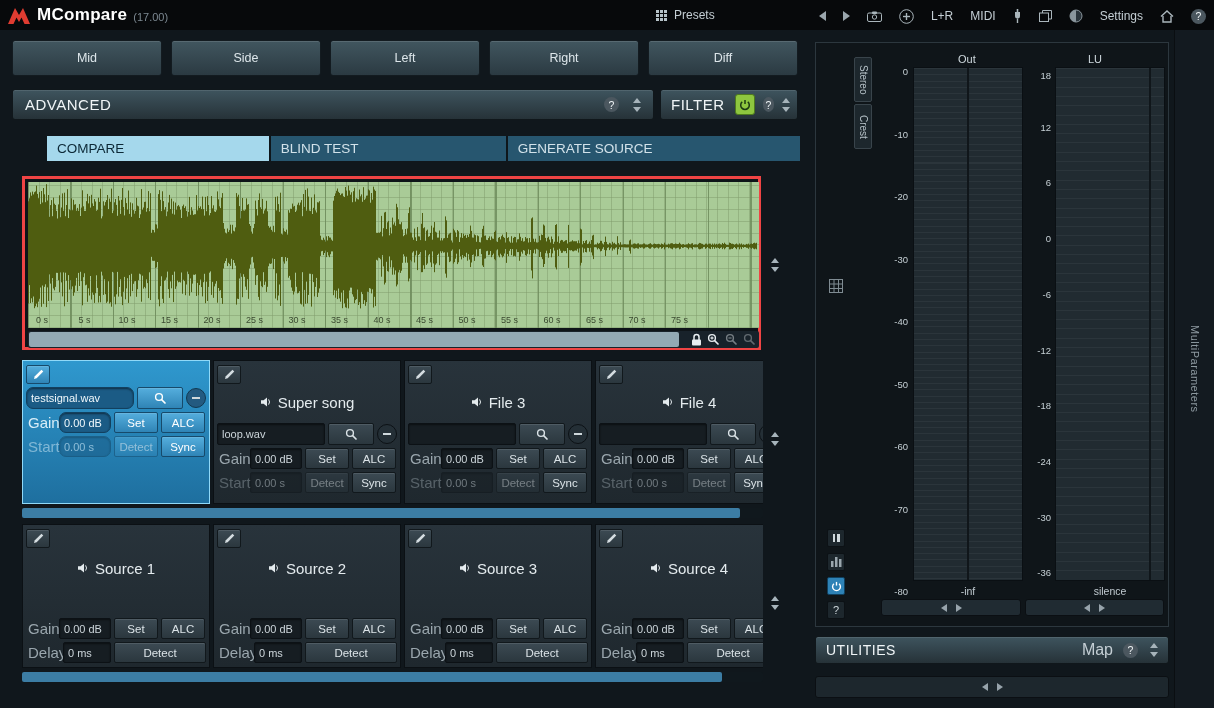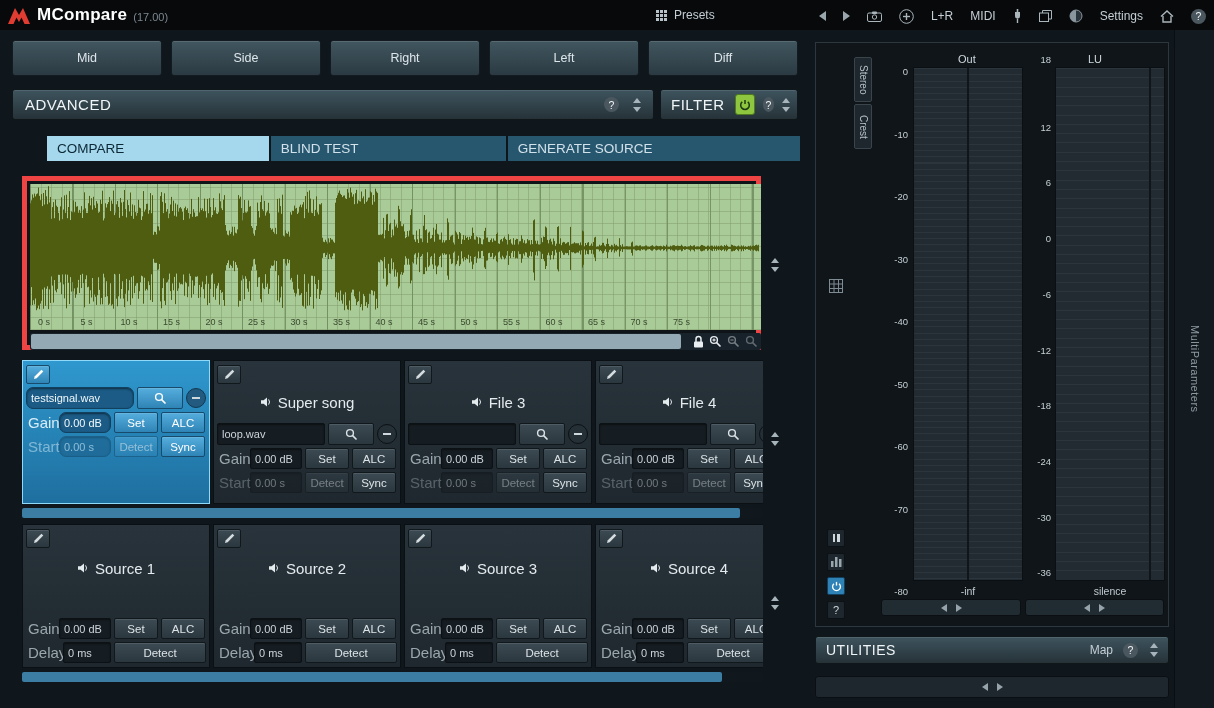--- a/index.html
+++ b/index.html
@@ -33,21 +33,21 @@
 
   .power-btn { width:26px; height:21px; border-radius:3px; background:#8ec63f; border:1px solid #4e7a1d; display:flex; align-items:center; justify-content:center; margin-left:10px; cursor:pointer; }
 
   
   .tabs-row { position:absolute; left:12px; top:136px; width:788px; height:25px; display:flex;padding-left:35px; }
   .tab { display:flex; align-items:center; padding-left:10px; font-size:13.5px; cursor:pointer; border-right:2px solid #0e161b; }
   .tab.inactive { background:#27566f; color:#d2e2ea; }
   .tab.active { background:#a5d8ec; color:#0c2836; }
 
   
-  .wave-panel { position:absolute; left:22px; top:176px; width:739px; height:174px; background:#0e1418; border:5px solid #ef4444; padding:3px; }
+  .wave-panel { position:absolute; left:22px; top:176px; width:739px; height:174px; background:#0e1418; border:3px solid #ef4444; padding:3px; }
   .wave-area { position:relative; width:731px; height:146px; background-color:#a9cb97; overflow:hidden; cursor:crosshair;
     background-image:
       repeating-linear-gradient(90deg, rgba(110,140,92,.85) 0 1px, transparent 1px 42.5px),
       repeating-linear-gradient(90deg, rgba(128,156,108,.5) 0 1px, transparent 1px 10.6px),
       repeating-linear-gradient(0deg, rgba(128,156,108,.5) 0 1px, transparent 1px 11.8px); }
   .time-label { position:absolute; bottom:3px; transform:translateX(-50%); font-size:9px; color:#3a4930; }
   .wave-scroll { position:relative; margin-top:3px; width:731px; height:17px; background:#18222a; border-radius:2px; }
   .wave-thumb { position:absolute; left:1px; top:1px; width:650px; height:15px; background:#93a9b4; border-radius:2px; cursor:pointer; }
   .wave-icons { position:absolute; right:3px; top:1px; height:15px; display:flex; gap:5px; align-items:center; }
 
@@ -168,22 +168,22 @@
       <path d="M1 6.5L7 1l6 5.5" fill="none" stroke="#aab6bc" stroke-width="1.4"></path>
       <path d="M3 6v6h8V6" fill="none" stroke="#aab6bc" stroke-width="1.4"></path>
     </svg>
     <span class="help-circle">?</span>
   </div>
 </div>
 
 <div class="channel-row">
   <div class="btn">Mid</div>
   <div class="btn">Side</div>
+  <div class="btn">Left</div>
   <div class="btn">Right</div>
-  <div class="btn">Left</div>
   <div class="btn">Diff</div>
 </div>
 
 <div class="header-bar" style="left:12px; top:89px; width:642px; height:31px;">
   <span class="header-label" style="margin-left:12px;">ADVANCED</span>
   <span class="spacer"></span>
   <span class="help-circle">?</span>
   <span class="spin" style="margin:0 10px 0 12px;">
       <i class="u"></i>
       <i class="d"></i>
@@ -588,21 +588,21 @@
       <span class="scale-label" style="top: 548px;">-80</span>
     </div>
   <div class="meter-body" style="left:97px;">
     <div class="meter-col" style="flex:1;"></div>
     <div class="meter-col" style="flex:1;"></div>
   </div>
   <span class="meter-floor" style="left:97px;">-inf</span>
 
   <span class="meter-title" style="left:272px;">LU</span>
   <div class="meter-scale" style="left:203px; width:32px;">
-      <span class="scale-label" style="top: 16px; text-align: center;">18</span>
+      <span class="scale-label" style="top: 32px; text-align: center;">18</span>
       <span class="scale-label" style="top: 83.7px;">12</span>
       <span class="scale-label" style="top: 139.4px;">6</span>
       <span class="scale-label" style="top: 195.1px;">0</span>
       <span class="scale-label" style="top: 250.8px;">-6</span>
       <span class="scale-label" style="top: 306.5px;">-12</span>
       <span class="scale-label" style="top: 362.2px; margin-left: 45px;">-18</span>
       <span class="scale-label" style="top: 417.9px;">-24</span>
       <span class="scale-label" style="top: 473.6px;">-30</span>
       <span class="scale-label" style="top: 529.3px;">-36</span>
     </div>
@@ -618,21 +618,21 @@
   </div>
   <div class="hscroll" style="left:209px; width:139px;">
     <span class="arr-l"></span>
     <span class="arr-r"></span>
   </div>
 </div>
 
 <div class="header-bar utilities-bar">
   <span class="header-label" style="margin-left:10px; font-size:14px;">UTILITIES</span>
   <span class="spacer"></span>
-  <span style="font-size:12px; color:#c4ced4; cursor:pointer;">Map</span>
+  <span style="font-size:16px; color:#c4ced4; cursor:pointer;">Map</span>
   <span class="help-circle" style="margin-left:10px;">?</span>
   <span class="spin" style="margin:0 8px 0 10px;">
       <i class="u"></i>
       <i class="d"></i>
     </span>
 </div>
 
 <div class="bottom-right-bar">
   <span class="arr-l"></span>
   <span class="arr-r"></span>

